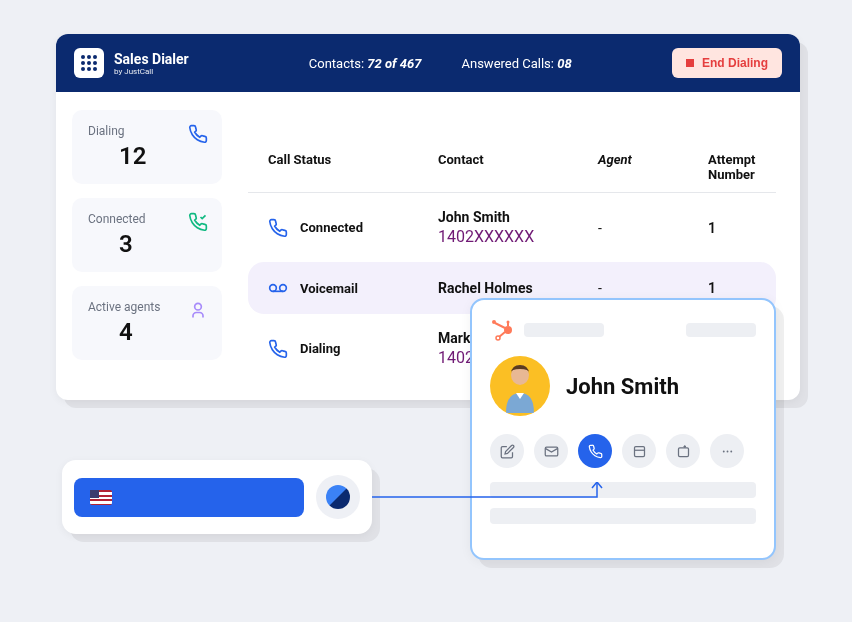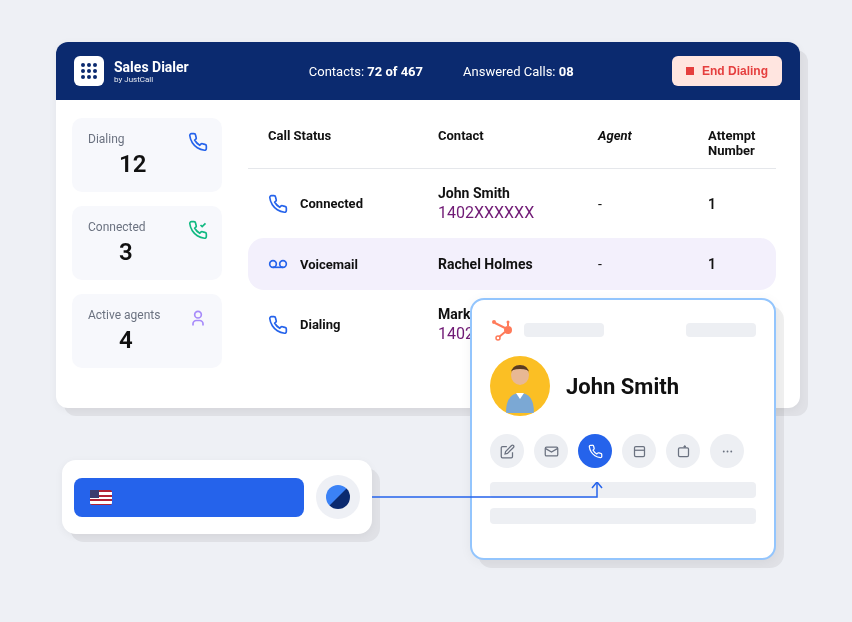--- a/index.html
+++ b/index.html
@@ -1,40 +1,40 @@
 <!DOCTYPE html>
 <html><head>
 <meta charset="utf-8">
 <style>
 * { box-sizing: border-box; margin: 0; padding: 0; }
 body { font-family: -apple-system, BlinkMacSystemFont, 'Segoe UI', Roboto, sans-serif; background: #eef0f5; width: 852px; height: 622px; position: relative; overflow: hidden; }
 
-.main-card { position: absolute; left: 56px; top: 42px; width: 744px; height: 366px; background: #fff; border-radius: 12px; box-shadow: 0 2px 8px rgba(0,0,0,0.05), 8px 8px 0 rgba(0,0,0,0.06); }
+.main-card { position: absolute; left: 56px; top: 34px; width: 744px; height: 366px; background: #fff; border-radius: 12px; box-shadow: 0 2px 8px rgba(0,0,0,0.05), 8px 8px 0 rgba(0,0,0,0.06); }
 .main-card::after { content: ''; position: absolute; z-index: -1; }
 
 .header { background: #0b2a6f; height: 58px; border-radius: 12px 12px 0 0; display: flex; align-items: center; padding: 0 18px; color: #fff; }
 .logo { display: flex; align-items: center; gap: 10px; }
 .logo-icon { width: 30px; height: 30px; background: #fff; border-radius: 6px; display: flex; align-items: center; justify-content: center; }
 .logo-grid { display: grid; grid-template-columns: repeat(3, 4px); grid-template-rows: repeat(3, 4px); gap: 2px; }
 .logo-dot { width: 4px; height: 4px; background: #0b2a6f; border-radius: 50%; }
 .logo-text .brand { font-weight: 700; font-size: 14px; }
 .logo-text .sub { font-size: 8px; opacity: 0.9; }
 .header-stats { display: flex; gap: 40px; margin-left: 120px; font-size: 13px; }
-.header-stats .bold { font-weight: 700; }
+.header-stats .bold { font-weight: 700; font-style: italic; }
 .end-btn { margin-left: auto; background: #ffe5e0; color: #e53e3e; border: none; padding: 8px 14px; border-radius: 6px; font-size: 12px; font-weight: 600; cursor: pointer; display: flex; align-items: center; gap: 8px; }
 .end-btn .square { width: 8px; height: 8px; background: #e53e3e; }
 
 .content { display: flex; height: calc(100% - 58px); }
 .sidebar { width: 182px; padding: 18px 16px; display: flex; flex-direction: column; gap: 14px; }
 .stat-card { background: #f7f8fc; border-radius: 10px; padding: 14px 16px; position: relative; }
 .stat-label { font-size: 12px; color: #6b7280; margin-bottom: 4px; }
 .stat-value { font-size: 24px; font-weight: 600; color: #111; margin-left: 31px; }
 .stat-icon { position: absolute; right: 14px; top: 14px; width: 20px; height: 20px; }
 
-.table { flex: 1; padding: 18px 24px 0 10px; }
+.table { flex: 1; padding: 18px 24px 0 10px; margin-top: 32px; }
 .table-head { display: flex; padding: 10px 20px; font-size: 13px; font-weight: 700; color: #111; border-bottom: 1px solid #e5e7eb; }
 .col-status { width: 170px; }
 .col-contact { width: 160px; }
 .col-agent { width: 110px; font-style: italic; }
 .col-attempt { flex: 1; }
 .table-row { display: flex; padding: 16px 20px; align-items: center; }
 .table-row.highlight { background: #f3f0fc; border-radius: 16px; }
 .status-cell { display: flex; align-items: center; gap: 12px; width: 170px; font-size: 13px; font-weight: 700; color: #111; }
 .status-icon { width: 20px; height: 20px; }
 .contact-cell { width: 160px; }

